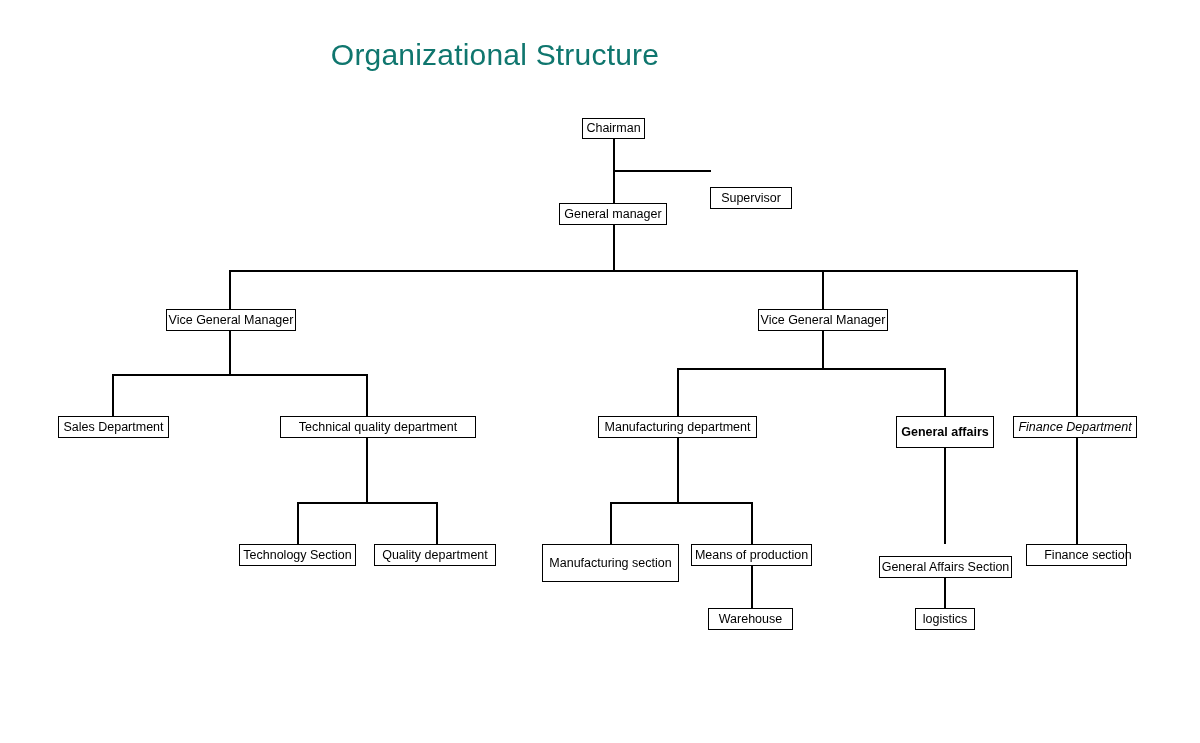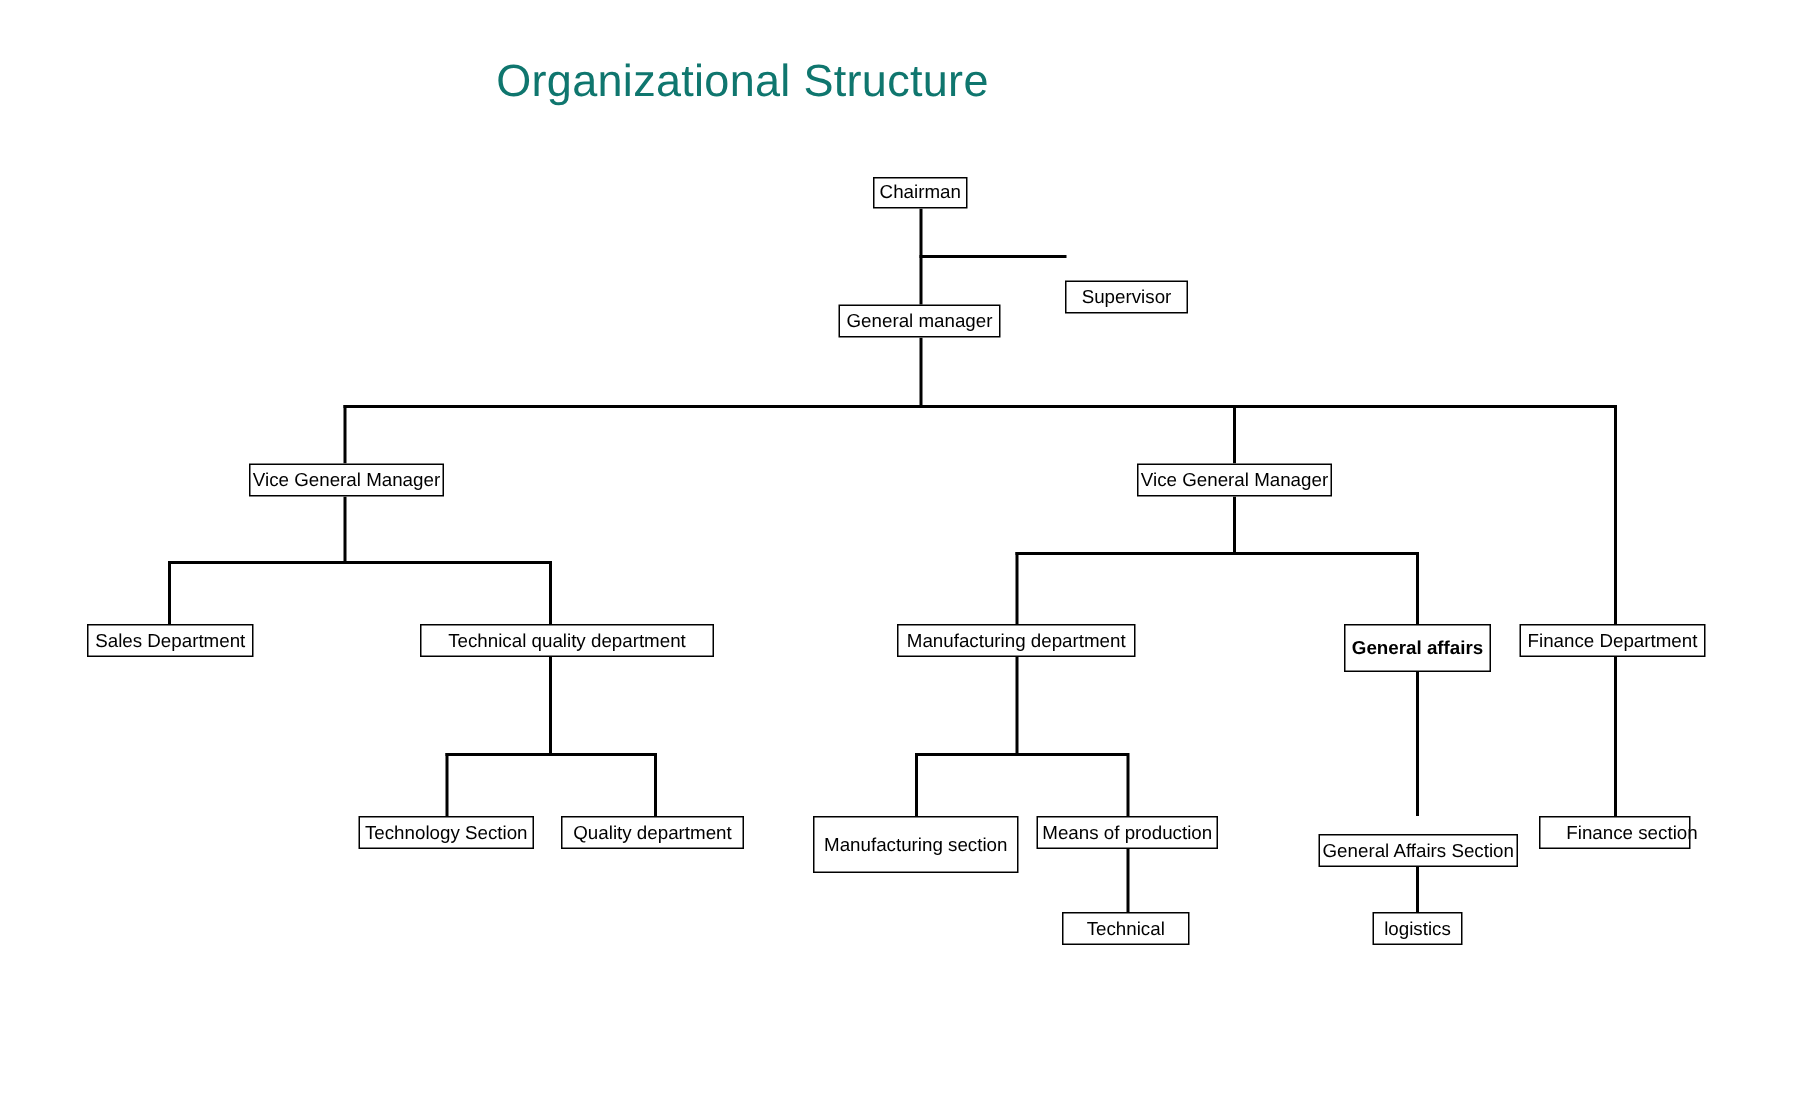--- a/index.html
+++ b/index.html
@@ -88,23 +88,23 @@
   <div id="node-layer">
       <div class="node" style="left: 582px; top: 118px; width: 63px; height: 21px;">Chairman</div>
       <div class="node" style="left: 710px; top: 160px; width: 82px; height: 22px; margin-top: 27px;">Supervisor</div>
       <div class="node" style="left: 559px; top: 203px; width: 108px; height: 22px;">General manager</div>
       <div class="node" style="left: 166px; top: 309px; width: 130px; height: 22px;">Vice General Manager</div>
       <div class="node" style="left: 758px; top: 309px; width: 130px; height: 22px;">Vice General Manager</div>
       <div class="node" style="left: 58px; top: 416px; width: 111px; height: 22px;">Sales Department</div>
       <div class="node" style="left: 280px; top: 416px; width: 196px; height: 22px;">Technical quality department</div>
       <div class="node" style="left: 598px; top: 416px; width: 159px; height: 22px;">Manufacturing department</div>
       <div class="node" style="left: 896px; top: 416px; width: 98px; height: 32px; font-weight: bold;">General affairs</div>
-      <div class="node" style="left: 1013px; top: 416px; width: 124px; height: 22px;">Finance Department</div>
+      <div class="node" style="left: 1013px; top: 416px; width: 124px; height: 22px; font-style: italic;">Finance Department</div>
       <div class="node" style="left: 239px; top: 544px; width: 117px; height: 22px;">Technology Section</div>
       <div class="node" style="left: 374px; top: 544px; width: 122px; height: 22px;">Quality department</div>
       <div class="node" style="left: 542px; top: 544px; width: 137px; height: 38px;">Manufacturing section</div>
       <div class="node" style="left: 691px; top: 544px; width: 121px; height: 22px;">Means of production</div>
       <div class="node" style="left: 879px; top: 544px; width: 133px; height: 22px; margin-top: 12px;">General Affairs Section</div>
       <div class="node" style="left: 1026px; top: 544px; width: 101px; height: 22px; padding-left: 28px;">Finance section</div>
-      <div class="node" style="left: 708px; top: 608px; width: 85px; height: 22px;">Technical</div>
+      <div class="node" style="left: 708px; top: 608px; width: 85px; height: 22px;">Warehouse</div>
       <div class="node" style="left: 915px; top: 608px; width: 60px; height: 22px;">logistics</div>
     </div>
 </div>
 
 </body></html>

